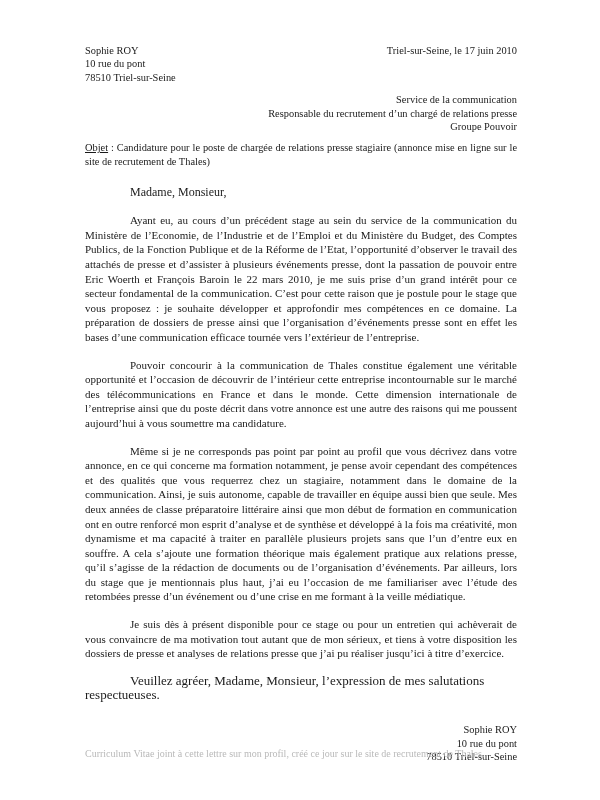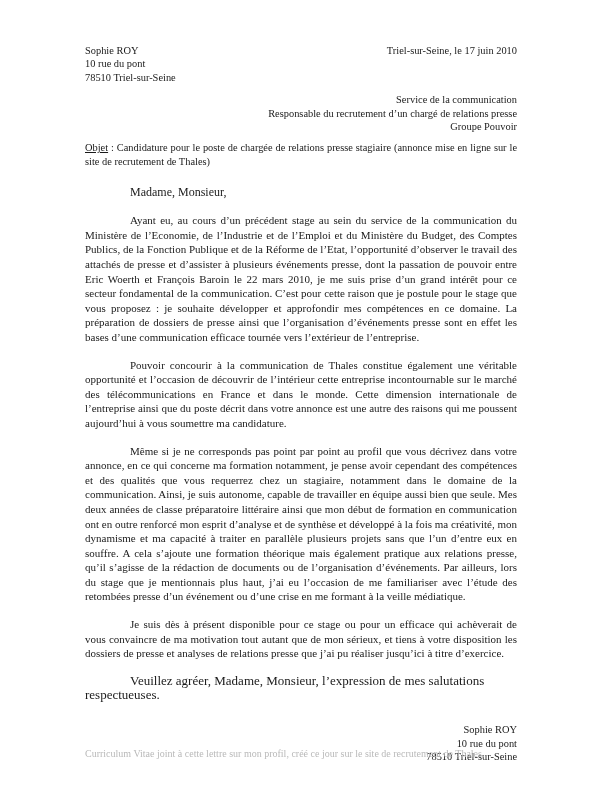--- a/index.html
+++ b/index.html
@@ -138,21 +138,21 @@
   <div class="subject">
     <span class="subject-label">Objet</span><span> : </span><span>Candidature pour le poste de chargée de relations presse stagiaire (annonce mise en ligne sur le site de recrutement de Thales)</span>
   </div>
 
   <div class="salutation">Madame, Monsieur,</div>
 
   <div class="body-copy">
     <p class="para">Ayant eu, au cours d’un précédent stage au sein du service de la communication du Ministère de l’Economie, de l’Industrie et de l’Emploi et du Ministère du Budget, des Comptes Publics, de la Fonction Publique et de la Réforme de l’Etat, l’opportunité d’observer le travail des attachés de presse et d’assister à plusieurs événements presse, dont la passation de pouvoir entre Eric Woerth et François Baroin le 22 mars 2010, je me suis prise d’un grand intérêt pour ce secteur fondamental de la communication. C’est pour cette raison que je postule pour le stage que vous proposez : je souhaite développer et approfondir mes compétences en ce domaine. La préparation de dossiers de presse ainsi que l’organisation d’événements presse sont en effet les bases d’une communication efficace tournée vers l’extérieur de l’entreprise.</p>
     <p class="para">Pouvoir concourir à la communication de Thales constitue également une véritable opportunité et l’occasion de découvrir de l’intérieur cette entreprise incontournable sur le marché des télécommunications en France et dans le monde. Cette dimension internationale de l’entreprise ainsi que du poste décrit dans votre annonce est une autre des raisons qui me poussent aujourd’hui à vous soumettre ma candidature.</p>
     <p class="para">Même si je ne corresponds pas point par point au profil que vous décrivez dans votre annonce, en ce qui concerne ma formation notamment, je pense avoir cependant des compétences et des qualités que vous requerrez chez un stagiaire, notamment dans le domaine de la communication. Ainsi, je suis autonome, capable de travailler en équipe aussi bien que seule. Mes deux années de classe préparatoire littéraire ainsi que mon début de formation en communication ont en outre renforcé mon esprit d’analyse et de synthèse et développé à la fois ma créativité, mon dynamisme et ma capacité à traiter en parallèle plusieurs projets sans que l’un d’entre eux en souffre. A cela s’ajoute une formation théorique mais également pratique aux relations presse, qu’il s’agisse de la rédaction de documents ou de l’organisation d’événements. Par ailleurs, lors du stage que je mentionnais plus haut, j’ai eu l’occasion de me familiariser avec l’étude des retombées presse d’un événement ou d’une crise en me formant à la veille médiatique.</p>
-    <p class="para">Je suis dès à présent disponible pour ce stage ou pour un efficace qui achèverait de vous convaincre de ma motivation tout autant que de mon sérieux, et tiens à votre disposition les dossiers de presse et analyses de relations presse que j’ai pu réaliser jusqu’ici à titre d’exercice.</p>
+    <p class="para">Je suis dès à présent disponible pour ce stage ou pour un entretien qui achèverait de vous convaincre de ma motivation tout autant que de mon sérieux, et tiens à votre disposition les dossiers de presse et analyses de relations presse que j’ai pu réaliser jusqu’ici à titre d’exercice.</p>
     <p class="closing">Veuillez agréer, Madame, Monsieur, l’expression de mes salutations respectueuses.</p>
   </div>
 
   <div class="signature">
     <div class="sig-name">Sophie ROY</div>
     <div>10 rue du pont</div>
     <div>78510 Triel-sur-Seine</div>
   </div>
 
   <div class="footer-note">Curriculum Vitae joint à cette lettre sur mon profil, créé ce jour sur le site de recrutement de Thales.</div>

